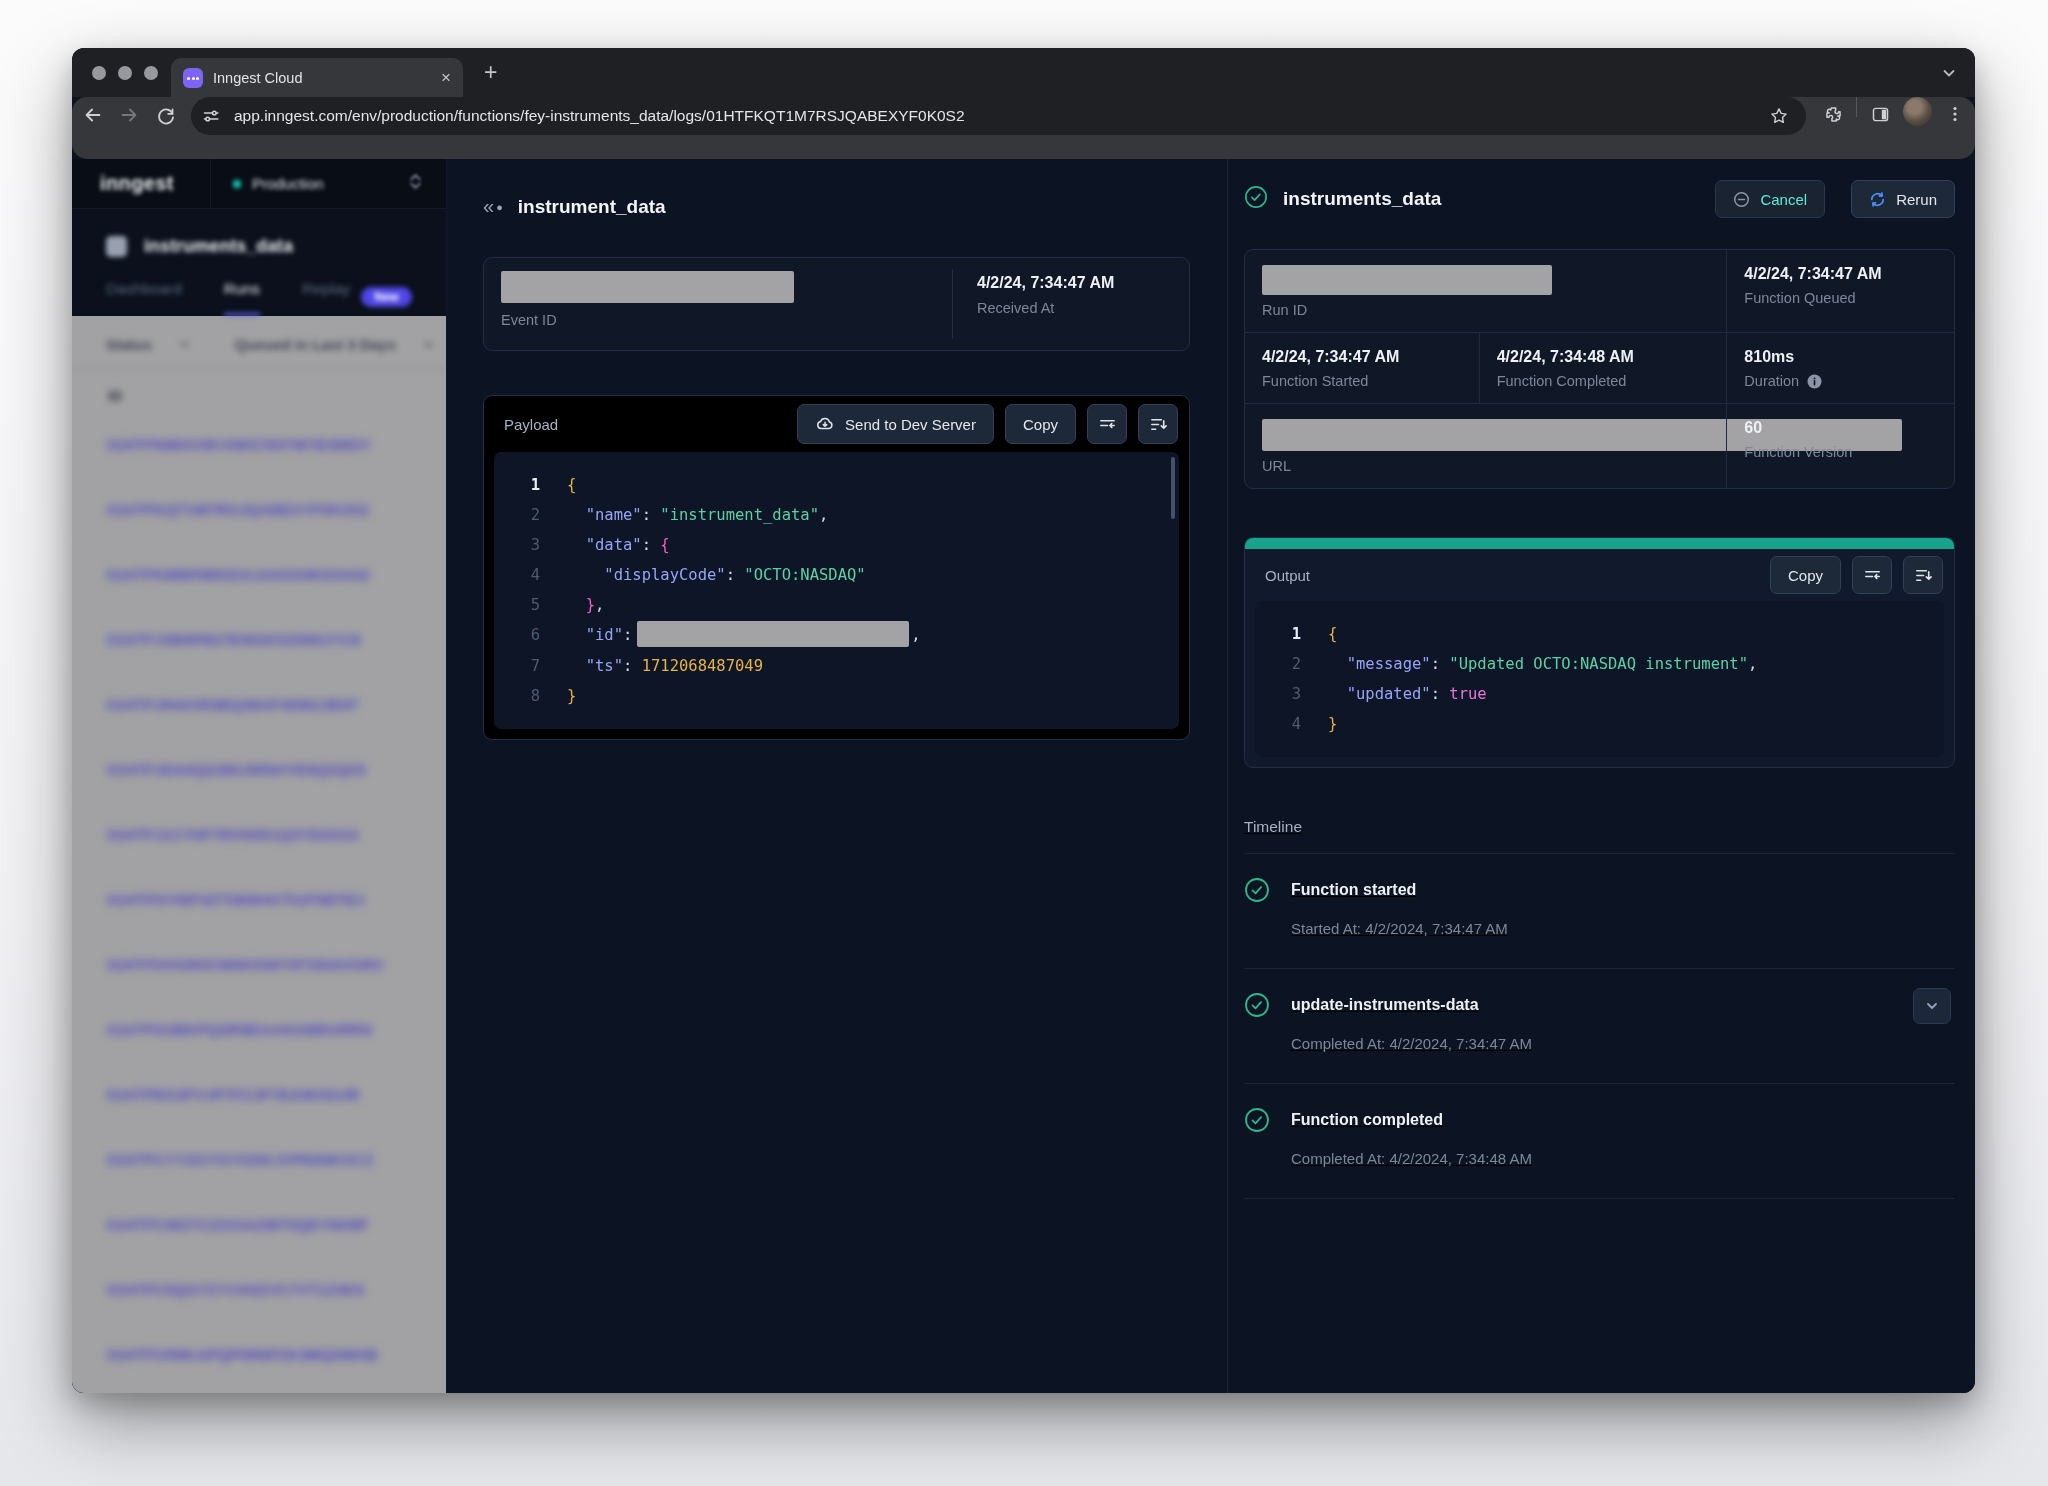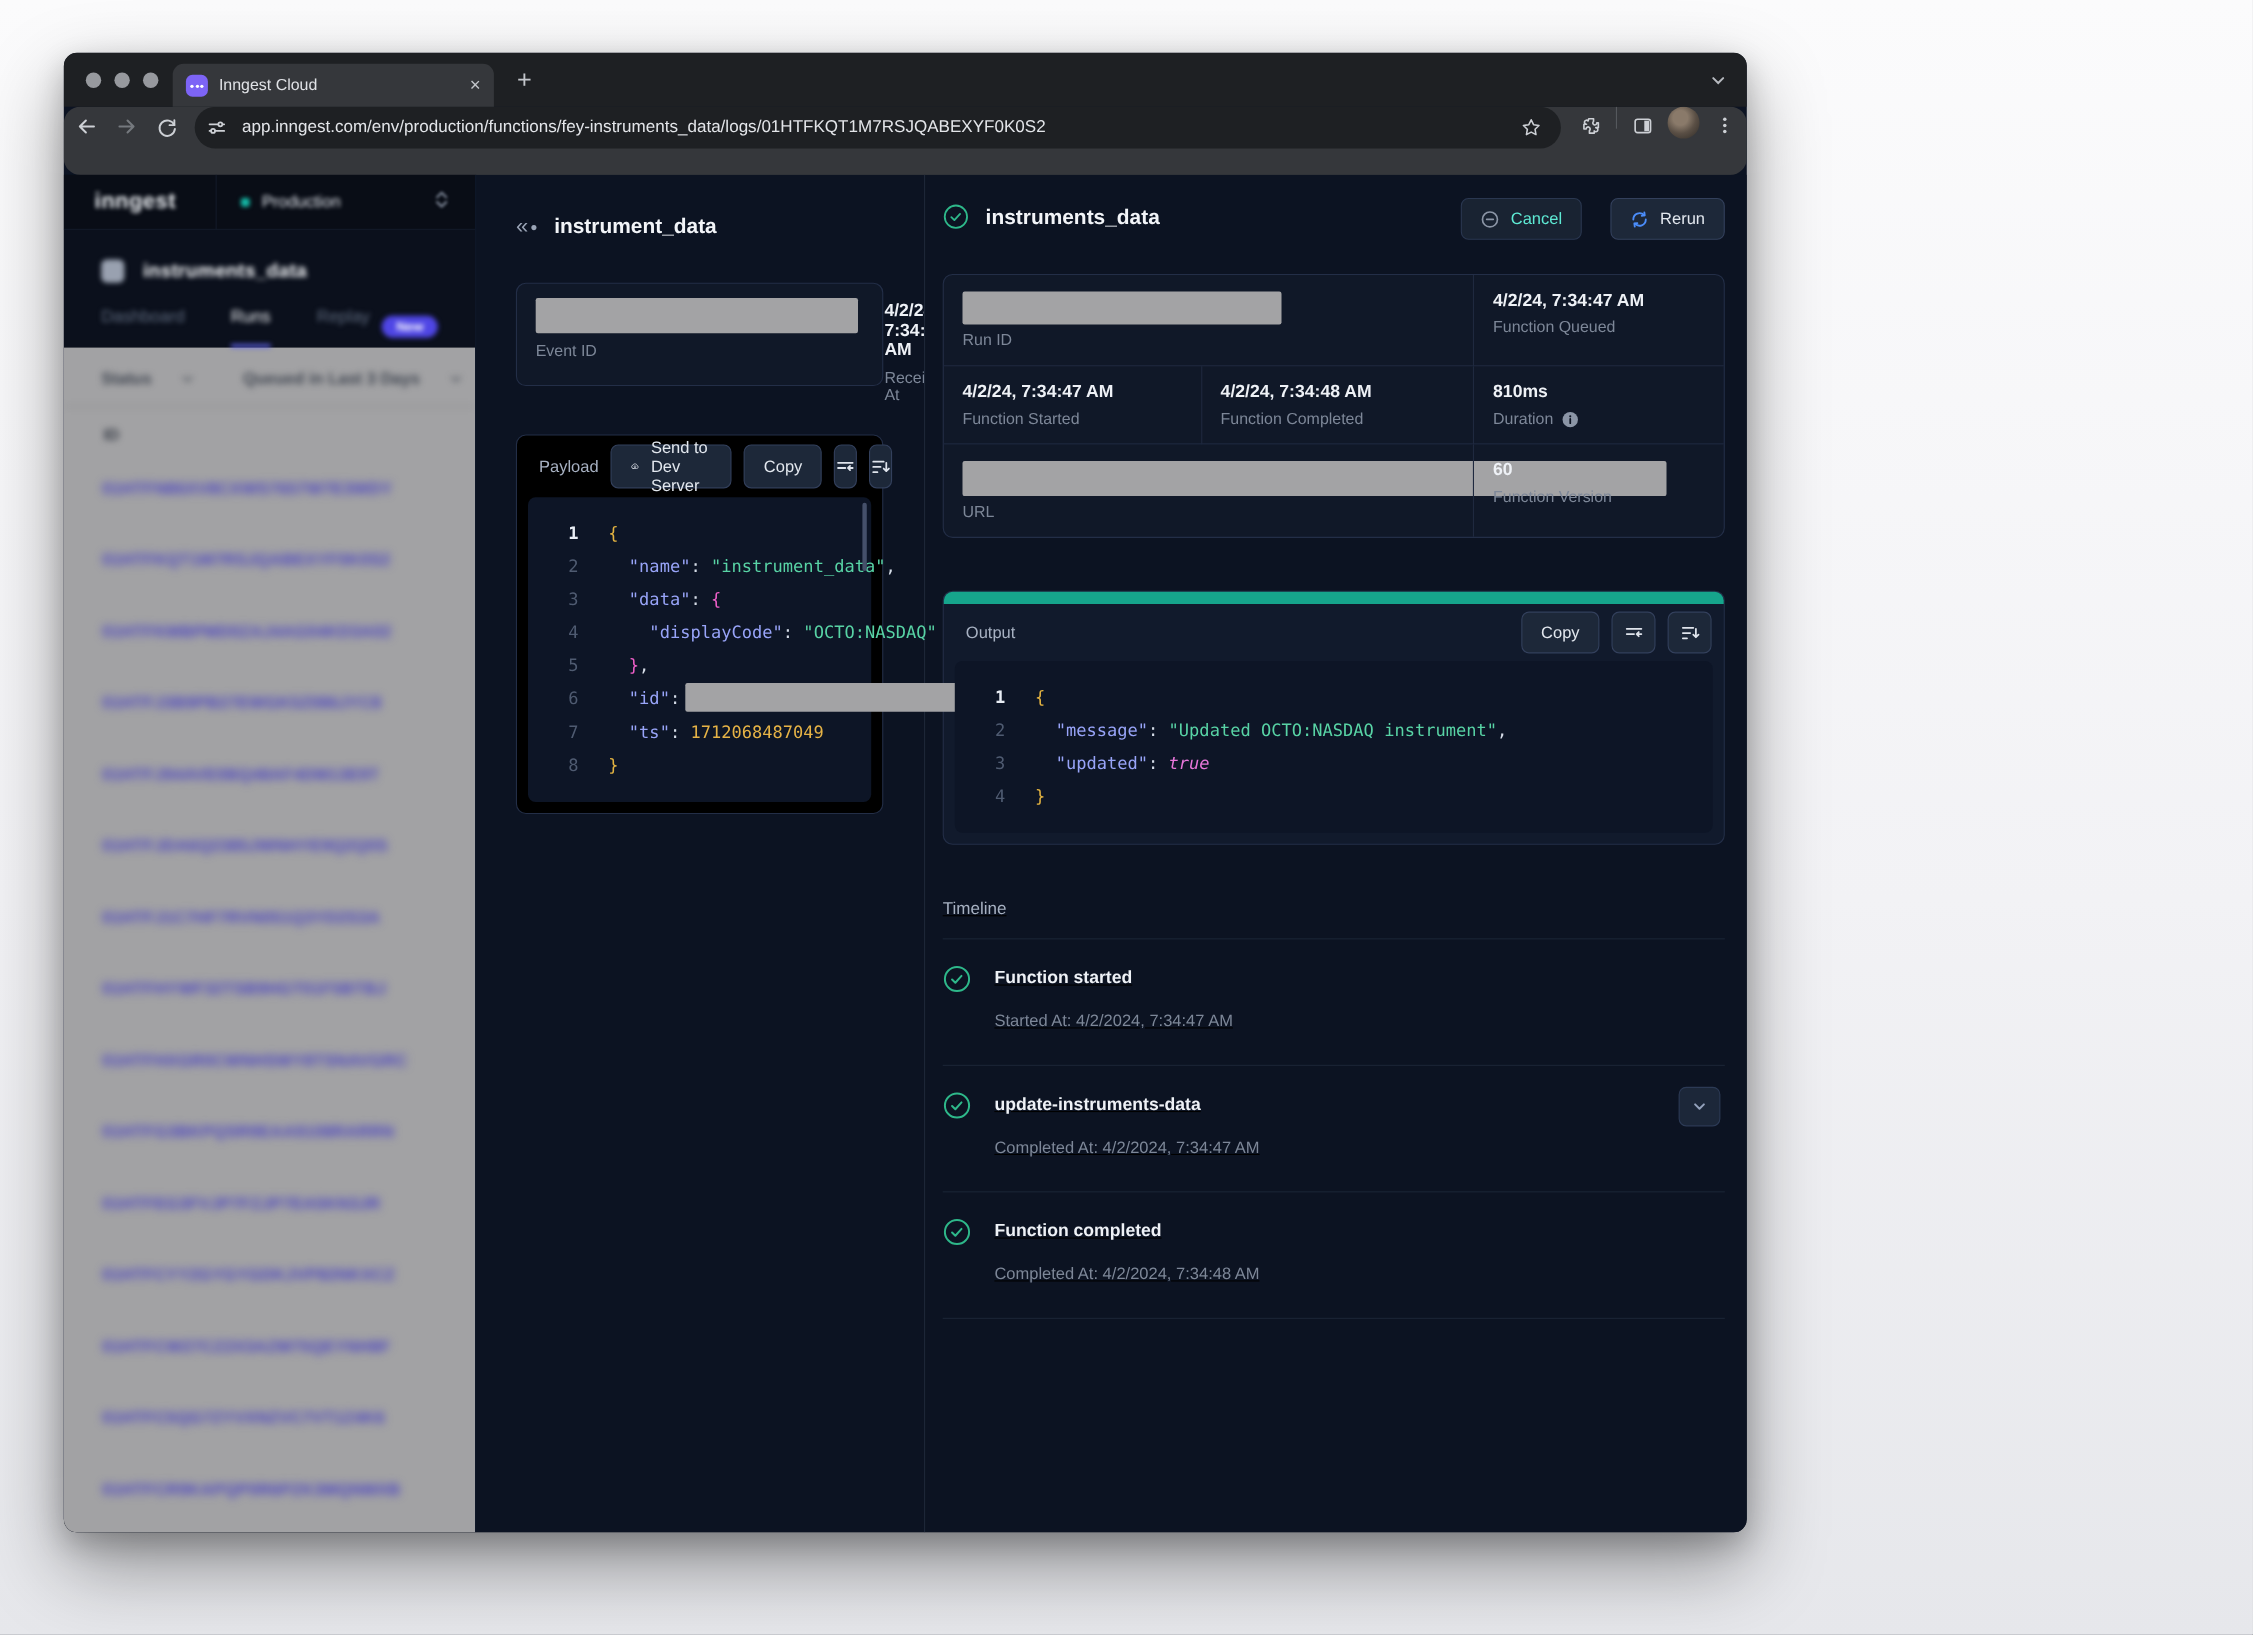--- a/index.html
+++ b/index.html
@@ -3,21 +3,21 @@
 <meta charset="utf-8">
 <style>
   * { margin:0; padding:0; box-sizing:border-box; }
   html,body { width:2048px; height:1486px; }
   body {
     font-family:"Liberation Sans", sans-serif;
     background:linear-gradient(180deg,#fbfbfc 0%,#f2f2f5 55%,#e6e7eb 100%);
     position:relative; overflow:hidden;
   }
   .window {
-    position:absolute; left:58px; top:48px; width:1530px; height:1345px;
+    position:absolute; left:72px; top:48px; width:1903px; height:1345px;
     border-radius:12px; overflow:hidden; background:#0c1322;
     box-shadow:0 30px 70px rgba(0,0,0,.38), 0 10px 26px rgba(0,0,0,.2);
   }
   
   .tabstrip { height:49px; background:#1e2023; position:relative; display:flex; align-items:center; }
   .lights { display:flex; gap:12px; padding-left:20px; }
   .light { width:14px; height:14px; border-radius:50%; background:#97999e; }
   .tab { position:absolute; left:99px; top:10px; width:292px; height:39px; background:#35373b;
          border-radius:10px 10px 0 0; display:flex; align-items:center; padding:0 12px; gap:10px; }
   .favicon { width:20px; height:20px; border-radius:6px; background:#7d64f6; position:relative; flex-shrink:0; }
@@ -86,21 +86,21 @@
   .btn { height:40px; background:#1d2839; border:1px solid #33405c; border-radius:7px; color:#e2e7ee;
          font-size:15px; display:flex; align-items:center; gap:10px; padding:0 17px; margin-left:11px; cursor:default; }
   .btn.icon-only { width:40px; padding:0; justify-content:center; }
   .btn.sm { height:38px; }
   .code-body { margin:0 10px 10px; background:#0d1526; border-radius:7px; padding:18px 0 18px; position:relative; }
   .cl { display:flex; line-height:30px; font-family:"DejaVu Sans Mono", monospace; font-size:15.5px; }
   .ln { width:46px; text-align:right; color:#4f5b71; margin-right:27px; flex-shrink:0; }
   .ln.active { color:#e8edf4; font-weight:bold; }
   .code { white-space:pre; color:#d6dde8; }
   .tk-p { color:#d6dde8; } .tk-k { color:#98a4f8; } .tk-s { color:#58d3a5; }
-  .tk-n { color:#e6b346; } .tk-b1 { color:#e3b341; } .tk-b2 { color:#ee5fc8; } .tk-bool { color:#e776d9;font-style:italic; }
+  .tk-n { color:#e6b346; } .tk-b1 { color:#e3b341; } .tk-b2 { color:#ee5fc8; } .tk-bool { color:#e776d9; }
   .redact-inline { display:inline-block; width:272px; height:26px; background:#a3a3a5; border-radius:2px;
                    vertical-align:middle; margin:0 2px 4px 5px; }
   .code-scroll { position:absolute; top:5px; right:4px; width:4px; height:62px; background:#45506a; border-radius:2px; }
   
   .right { width:748px; background:#0c1322; border-left:1px solid #1d2637; padding:0 20px 0 16px; flex-shrink:0; }
   .r-head { display:flex; align-items:center; gap:15px; margin-top:21px; }
   .r-head .panel-h1 { flex:1; }
   .btn.muted { color:#5eead4; background:#192332; border-color:#2a3750; }
   .run-card { margin-top:31px; background:#101828; border:1px solid #232e47; border-radius:9px;
               display:grid; grid-template-columns:233fr 247fr 227fr; }

